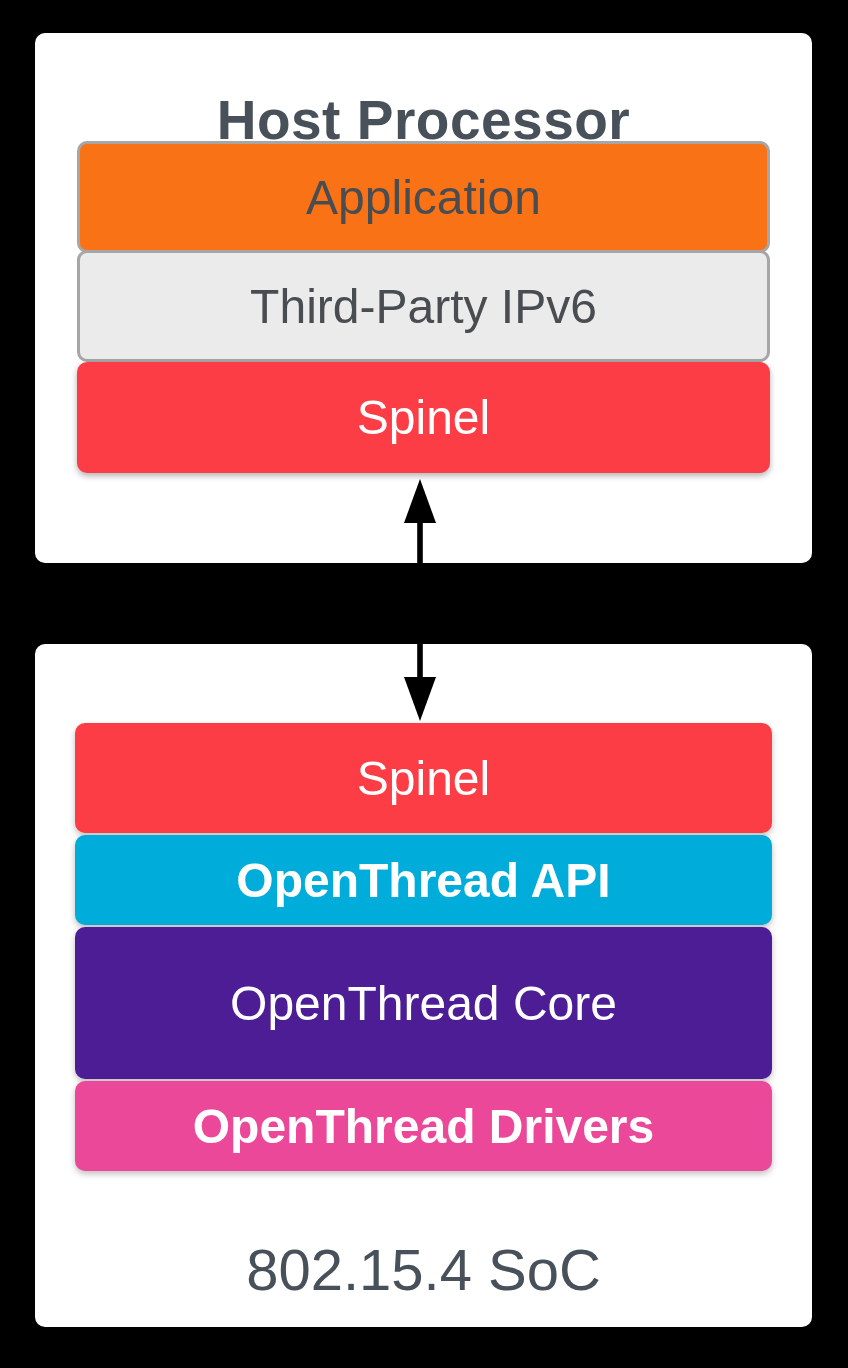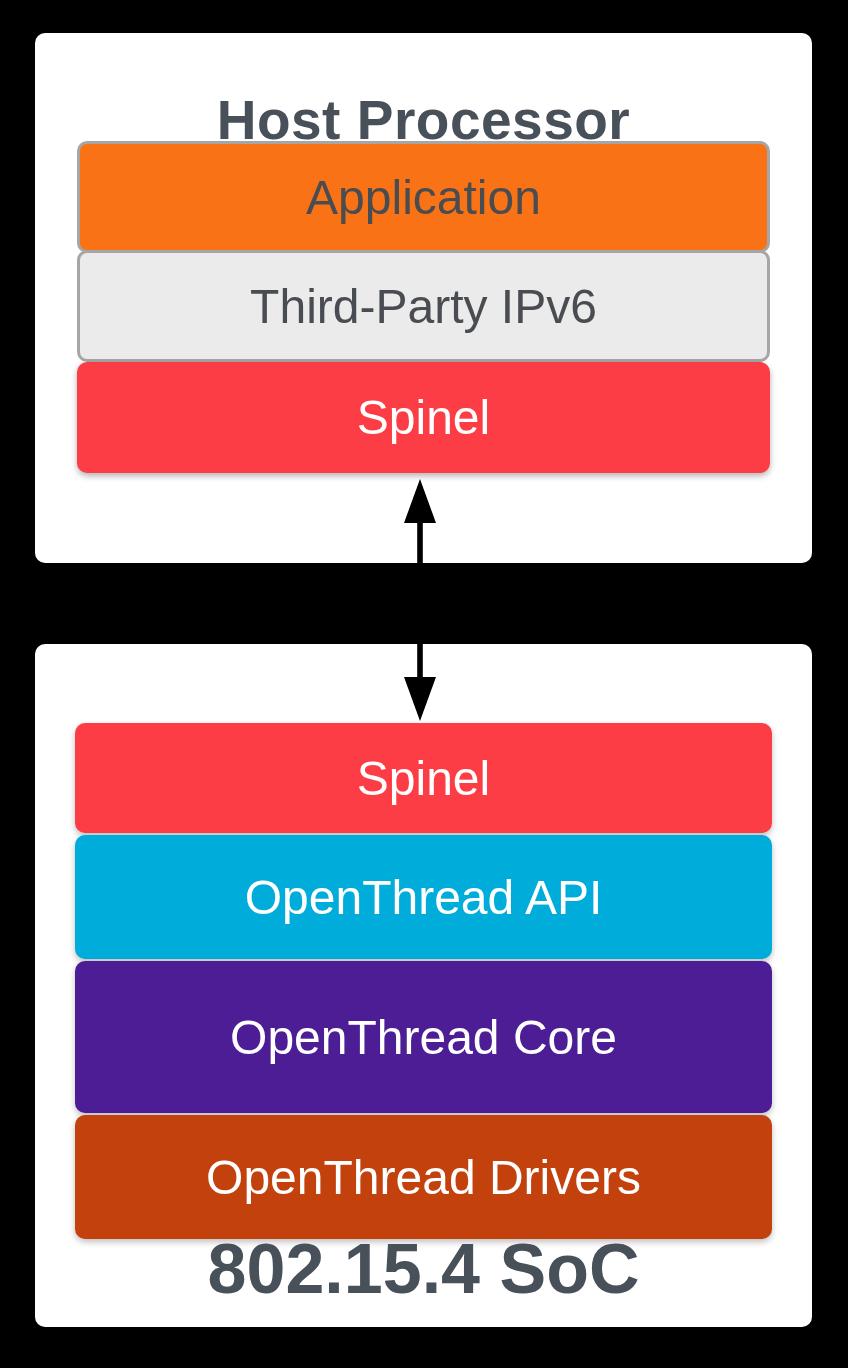--- a/index.html
+++ b/index.html
@@ -62,34 +62,34 @@
   }
   .layer-gray + .layer-gray { margin-top: -3px; }
   .layer-red {
     height: 111px;
     background: #FC3D45;
     color: #FFFFFF;
     box-shadow: 0 3px 6px rgba(0,0,0,0.30);
   }
   .soc-stack .layer { margin-bottom: 2px; box-shadow: 0 3px 6px rgba(0,0,0,0.25); color: #FFFFFF; }
   .layer-red-soc  { height: 110px; background: #FC3D45; }
-  .layer-cyan     { height: 124px; background: #00ACD9; }
+  .layer-cyan     { height: 90px; background: #00ACD9; font-weight: bold; }
   .layer-blue     { height: 152px; background: #2E5BA6; }
 
   .soc-caption {
     position: absolute;
     top: 575px;
     left: 0;
     width: 100%;
     height: 100px;
     display: flex;
     align-items: center;
     justify-content: center;
-    font-size: 70px;
-    font-weight: 700;
+    font-size: 58px;
+    font-weight: 400;
     color: #485059;
   }
   #connector-arrow {
     position: absolute;
     left: 399px;
     top: 479px;
     z-index: 5;
   }
 </style>
 </head>
@@ -120,18 +120,18 @@
   <div class="soc-stack">
     <div class="layer layer-red-soc" style="background-color: rgb(252, 61, 69);">
       <span>Spinel</span>
     </div>
     <div class="layer layer-cyan" style="background-color: rgb(0, 172, 217);">
       <span>OpenThread API</span>
     </div>
     <div class="layer layer-blue" style="background-color: #4c1d95;">
       <span>OpenThread Core</span>
     </div>
-    <div class="layer layer-cyan" style="background-color: #c2410c;">
+    <div class="layer layer-cyan" style="background-color: #ec4899;">
       <span>OpenThread Drivers</span>
     </div>
   </div>
   <div class="soc-caption" style="color: rgb(72, 80, 89);">802.15.4 SoC</div>
 </div>
 
 </body></html>

